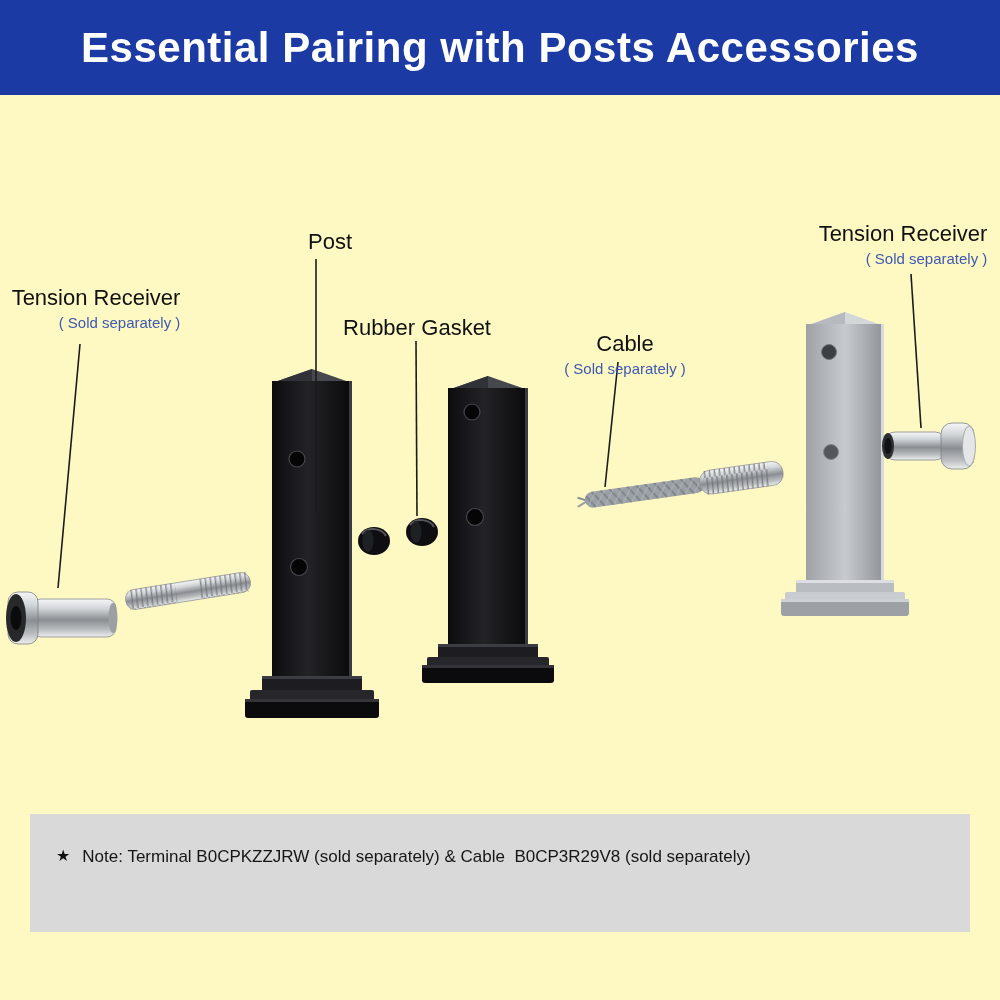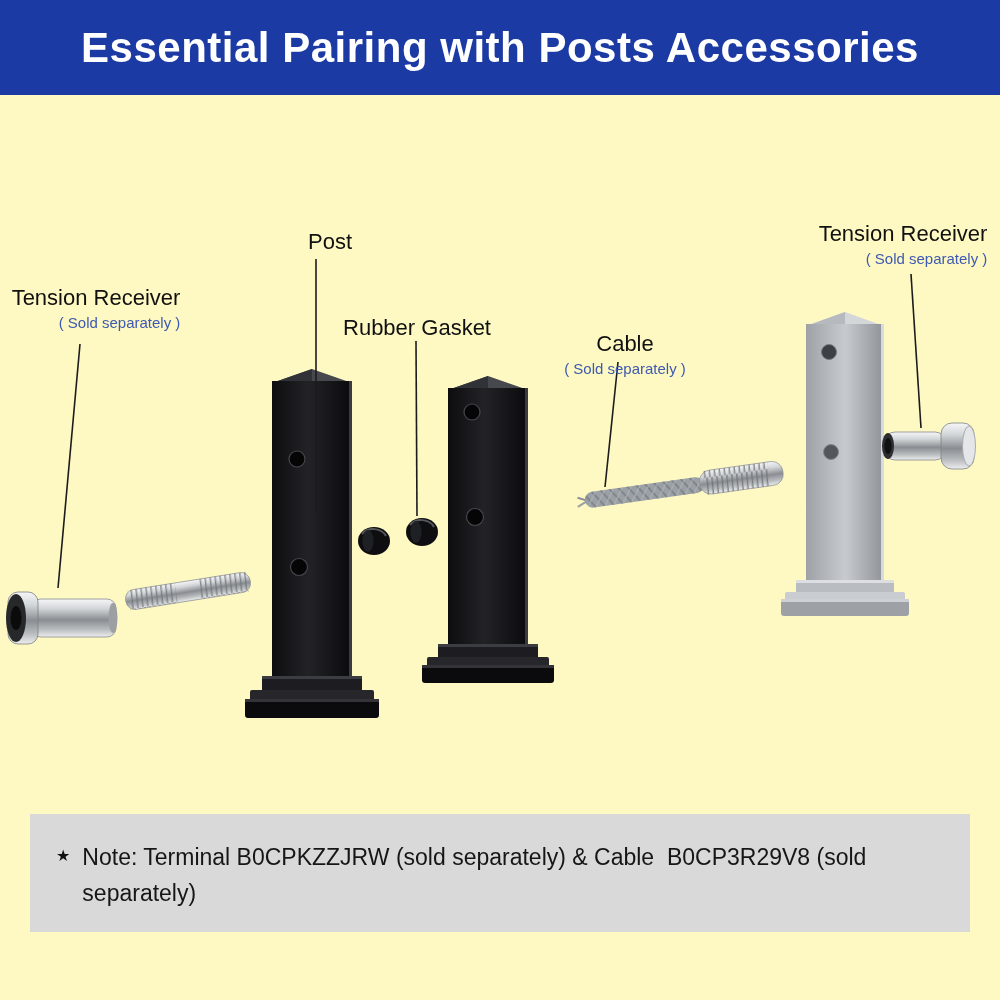--- a/index.html
+++ b/index.html
@@ -64,21 +64,21 @@
   }
   .star {
     font-size: 16px;
     line-height: 22px;
     margin-top: 6px;
     color: #111111;
   }
   .note-text { flex: 1; }
   .nl {
     margin: 0;
-    font-size: 23px;
+    font-size: 17px;
     line-height: 36px;
     color: #161616;
     white-space: pre-wrap;
   }
 </style>
 </head>
 <body>
 
 <div class="page">
 

